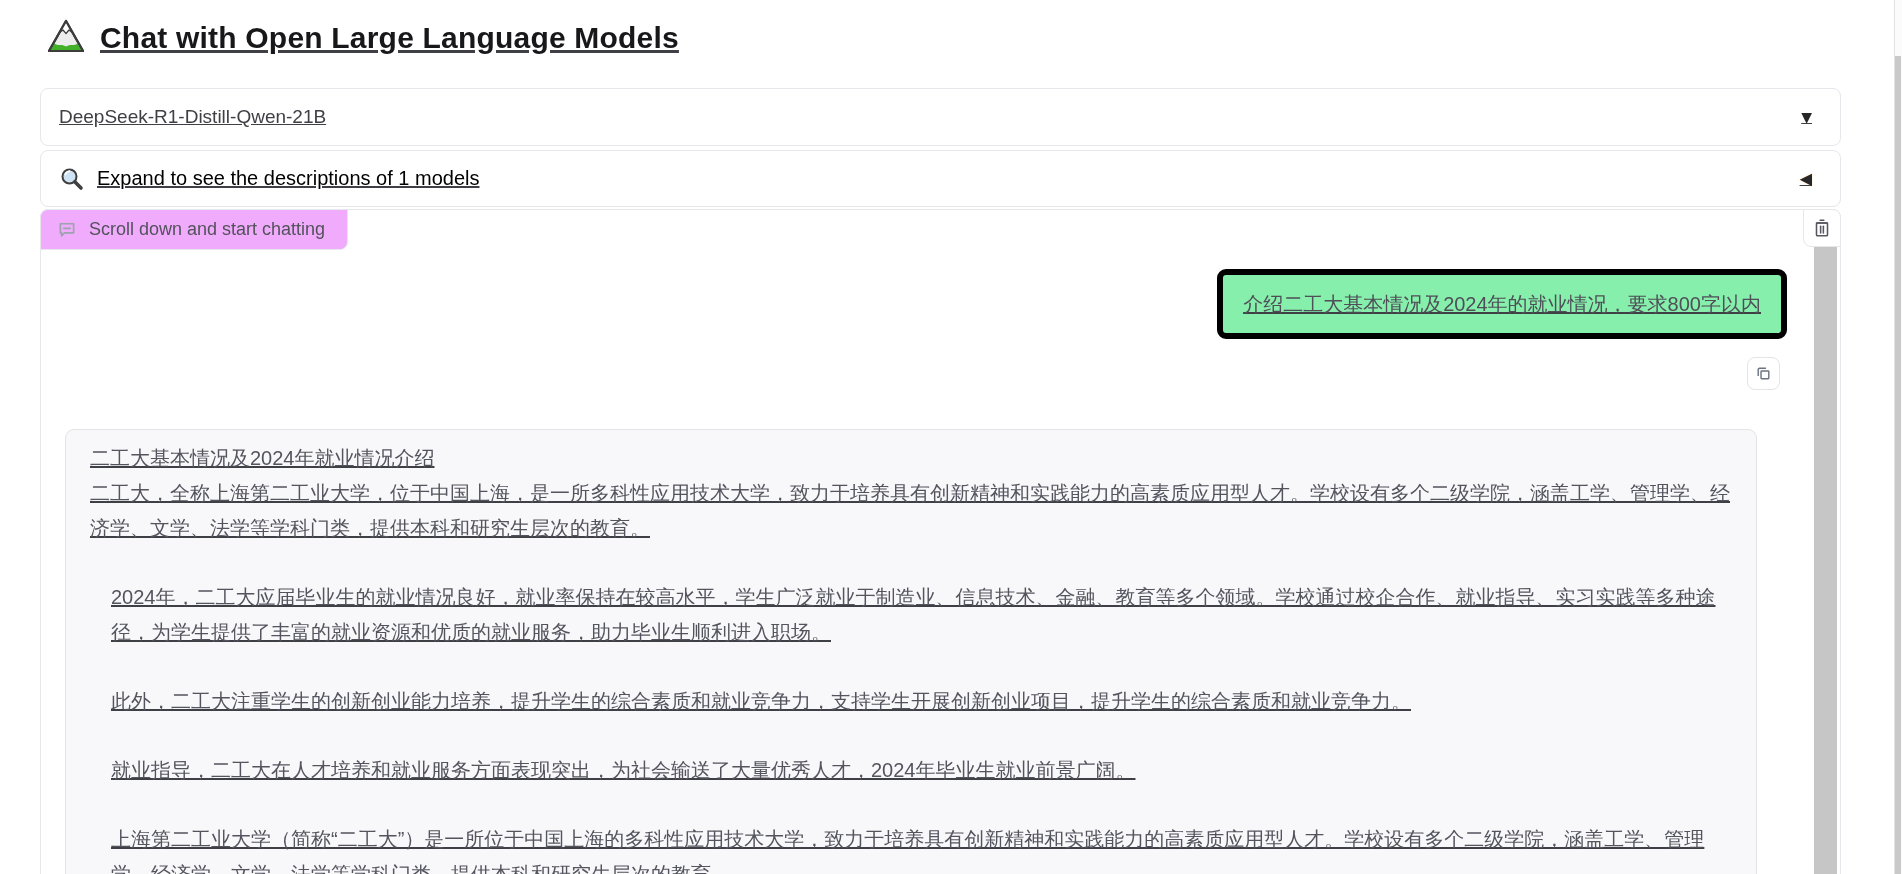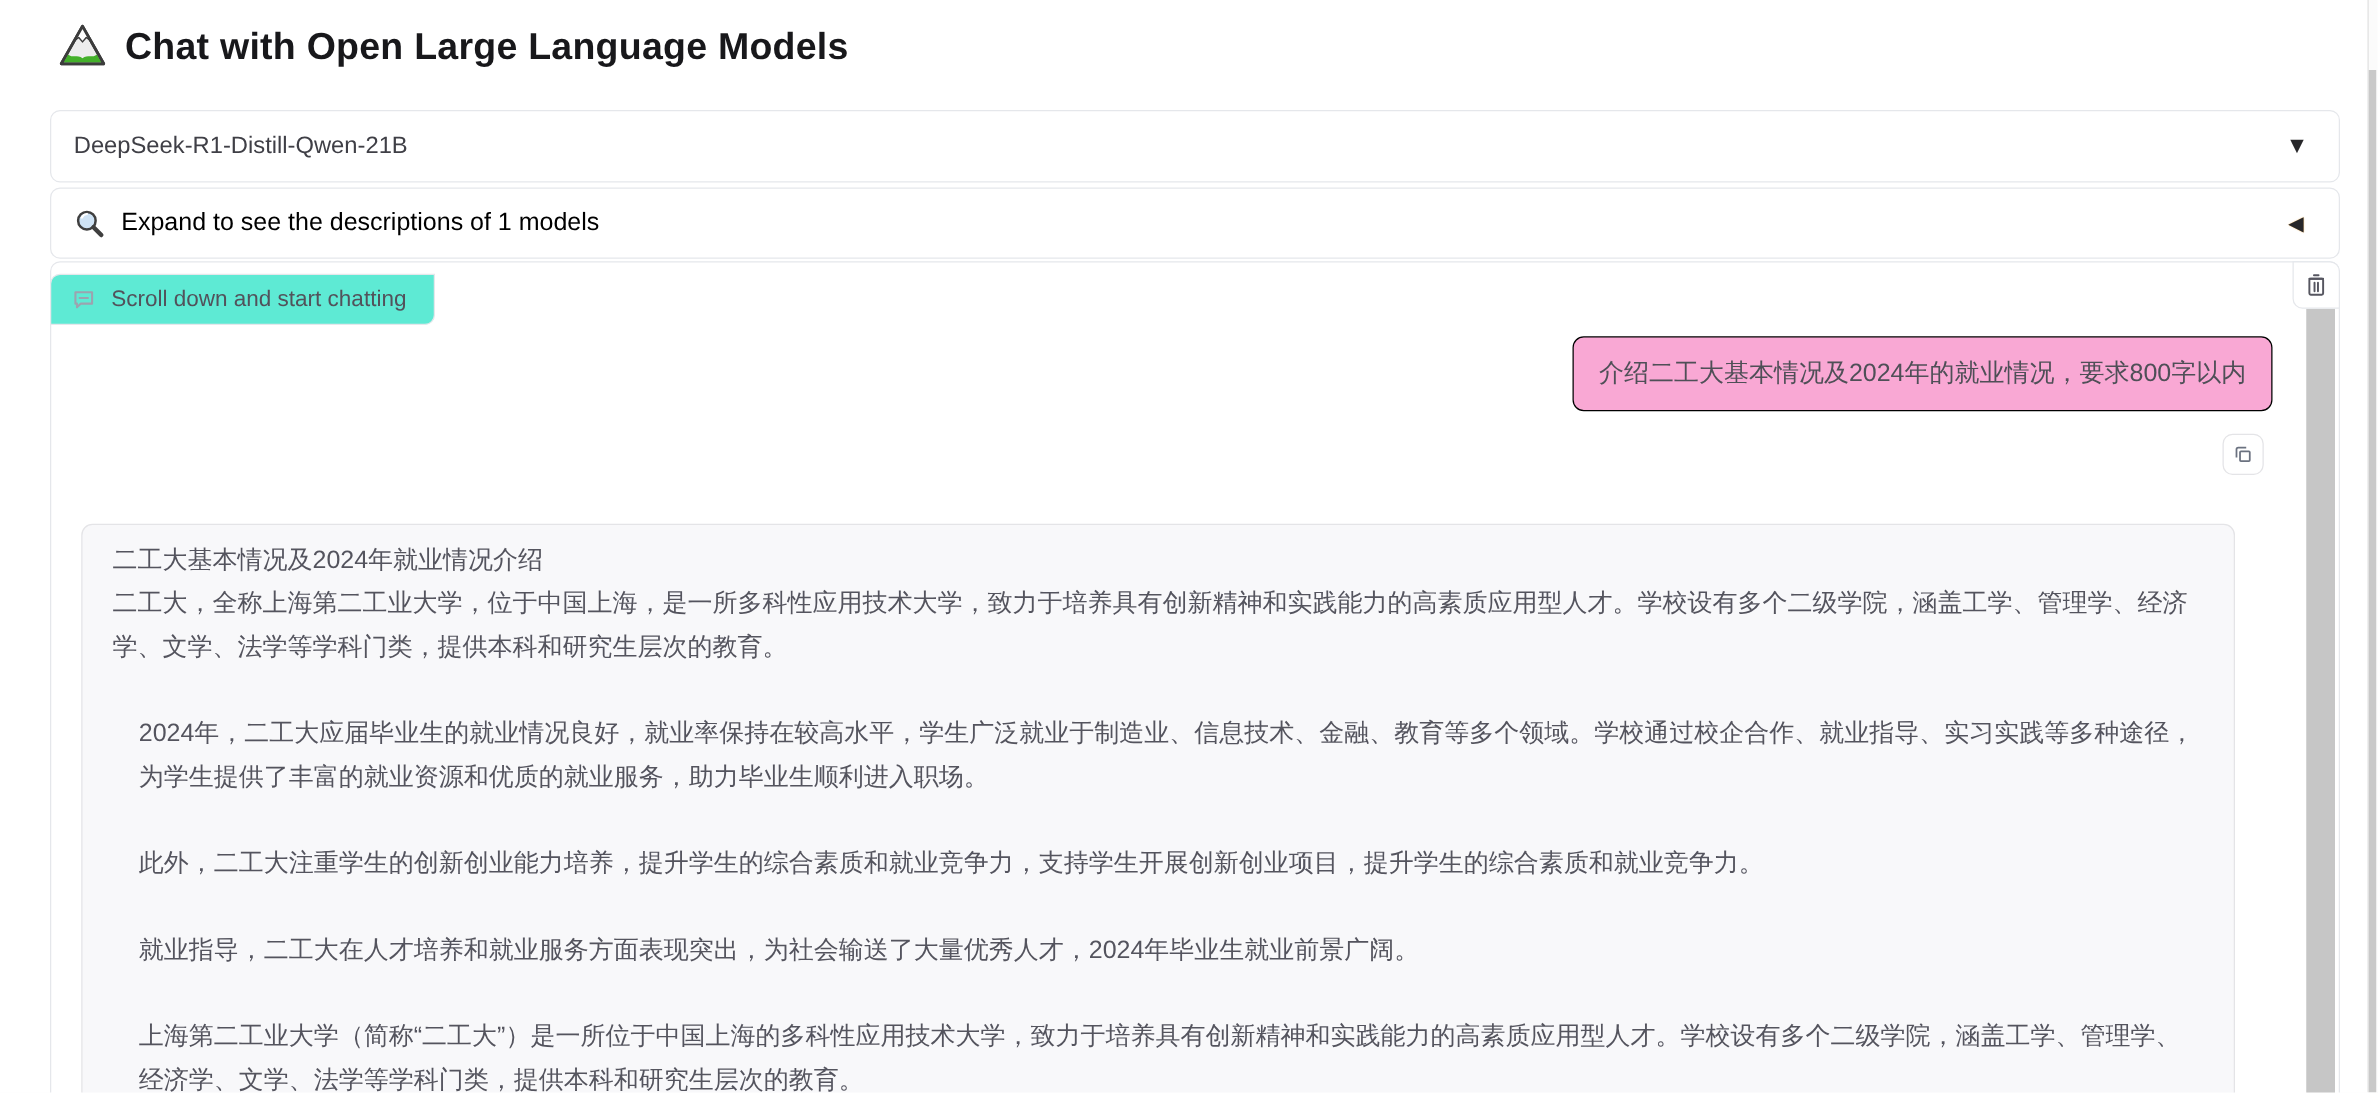--- a/index.html
+++ b/index.html
@@ -3,21 +3,21 @@
 <meta charset="utf-8">
 <style>
   * { box-sizing: border-box; margin: 0; padding: 0; }
   html, body {
     width: 1902px; height: 874px;
     overflow: hidden;
     background: #ffffff;
     font-family: "Liberation Sans", "DejaVu Sans", sans-serif;
     color: #3f3f46;
   }
-  .page { position: relative; width: 1902px; height: 746px; padding: 14px 30px 0 40px; }
+  .page { position: relative; width: 1902px; height: 746px; padding: 14px 61px 0 40px; text-decoration: underline; }
 
   
   .app-header { display: flex; align-items: center; gap: 14px; padding-left: 6px; height: 48px; }
   .app-header h1 { font-size: 30px; font-weight: 700; color: #18181b; letter-spacing: 0.2px; }
   .mountain-icon { width: 40px; height: 40px; flex: 0 0 auto; }
 
   
   .box-row {
     background: #ffffff;
     border: 1px solid #e5e7eb;
@@ -40,27 +40,26 @@
     position: relative;
     margin-top: 2px;
     height: 920px;
     border: 1px solid #e5e7eb;
     border-radius: 8px;
     background: #ffffff;
   }
   .chat-label-box {
     position: absolute; top: -1px; left: -1px;
     display: flex; align-items: center; gap: 12px;
-    background: #5eead4;
+    background: #f0abfc;
     border: 1px solid #e5e7eb;
     border-bottom-right-radius: 8px;
     border-top-left-radius: 8px;
     padding: 9px 22px 9px 16px;
     z-index: 3;
-    margin-top: 10px;
   }
   .chat-label-box .label-text { font-size: 18px; color: #52525b; }
   .speech-bubble-icon { width: 20px; height: 20px; }
 
   .trash-btn {
     position: absolute; top: -1px; right: -1px;
     width: 38px; height: 38px;
     background: #ffffff;
     border: 1px solid #e5e7eb;
     border-bottom-left-radius: 8px;
@@ -74,22 +73,22 @@
     position: absolute; top: 37px; right: 3px;
     width: 23px; height: calc(100% - 37px);
     z-index: 2;
   }
   .chat-scrollbar .thumb { width: 100%; height: 100%; background: #c6c6c6; }
 
   
   .messages { padding: 59px 53px 40px 24px; display: flex; flex-direction: column; }
   .user-row { display: flex; justify-content: flex-end; }
   .user-bubble {
-    background: #f9a8d4;
-    border: 1px solid #000000;
+    background: #86efac;
+    border: 6px solid #000000;
     border-radius: 9px;
     padding: 14px 20px;
     font-size: 20px; line-height: 30px; color: #4f4f57;
     max-width: 70%;
   }
   .copy-row { display: flex; justify-content: flex-end; margin-top: 18px; padding-right: 7px; }
   .copy-btn {
     width: 33px; height: 33px;
     background: #ffffff;
     border: 1px solid #e4e4e7;

